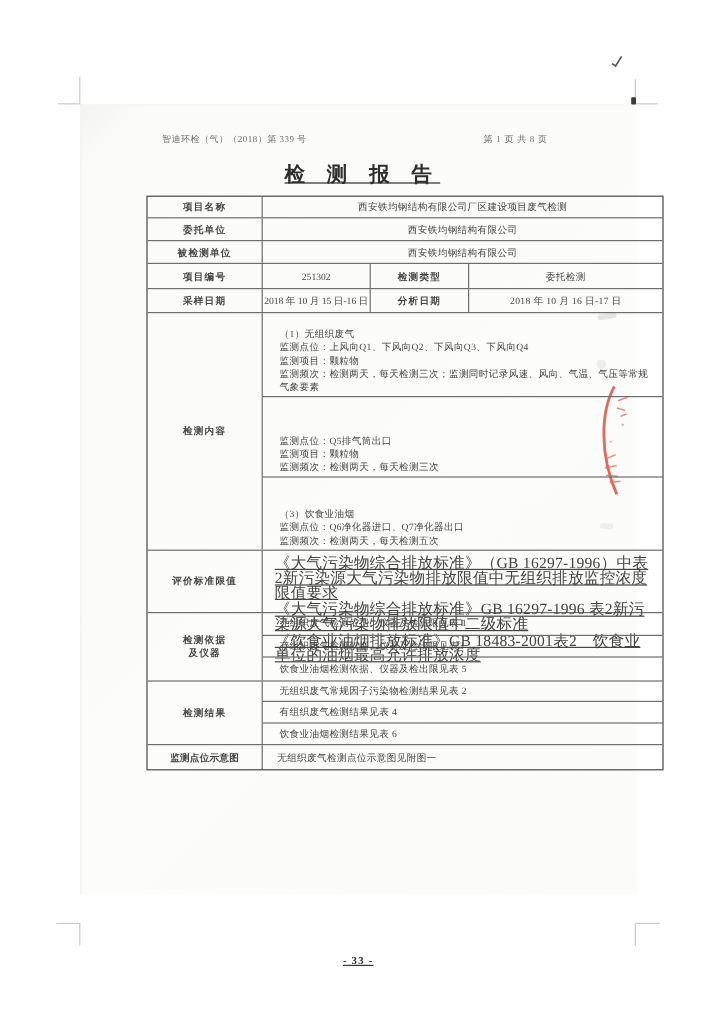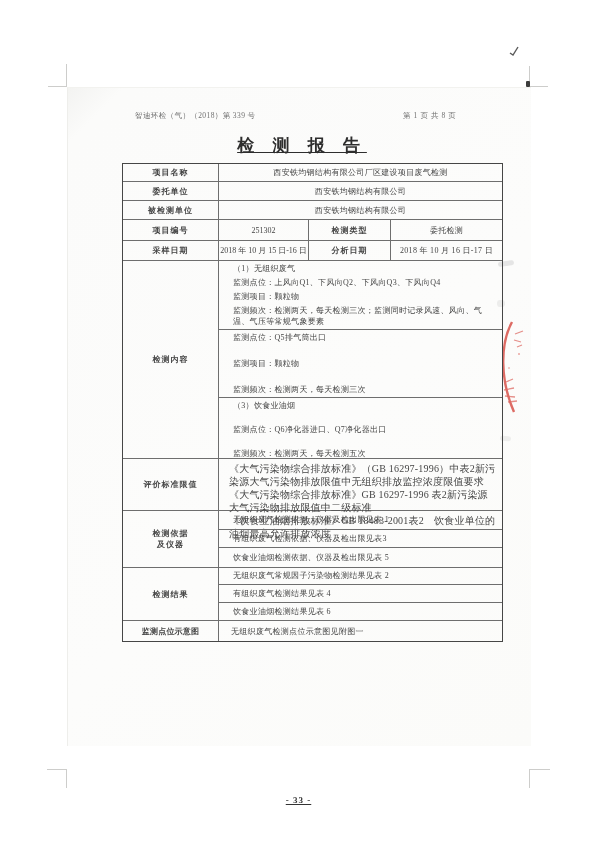--- a/index.html
+++ b/index.html
@@ -21,39 +21,39 @@
   .squiggle{position:absolute;left:507px;top:44px;}
   
   .hdr-left{position:absolute;left:135px;top:111px;font-size:7.5px;color:#6f6f6f;letter-spacing:.4px;}
   .hdr-right{position:absolute;left:403px;top:111px;font-size:7.5px;color:#6f6f6f;letter-spacing:.6px;font-family:Liberation Serif, serif;}
   .title{
     position:absolute;left:67px;top:134px;width:463px;text-align:center;
     font-size:17px;font-weight:bold;color:#2e2e2e;letter-spacing:7px;text-indent:7px;text-decoration:underline;
   }
   
   .rpt-table{
-    position:absolute;left:122px;top:163px;width:381px;
+    position:absolute;left:122px;top:163px;width:431px;
     border:1px solid #464646;box-sizing:border-box;
     font-size:8px;color:#454545;background:transparent;
   }
   .trow{display:flex;border-bottom:1px solid #6e6e6e;box-sizing:border-box;}
   .trow:last-child{border-bottom:none;}
   .lcell{
     width:96px;flex:0 0 96px;display:flex;flex-direction:column;align-items:center;justify-content:center;
     font-weight:bold;letter-spacing:1px;border-right:1px solid #6e6e6e;box-sizing:border-box;text-align:center;
   }
   .vcell{flex:1;display:flex;align-items:center;justify-content:center;text-align:center;letter-spacing:.3px;}
   .vcell.left{justify-content:flex-start;text-align:left;padding-left:12px;}
   .mcell{flex:0 0 90px;display:flex;align-items:center;justify-content:center;border-right:1px solid #6e6e6e;box-sizing:border-box;}
   .l2cell{flex:0 0 82px;display:flex;align-items:center;justify-content:center;font-weight:bold;letter-spacing:1px;border-right:1px solid #6e6e6e;box-sizing:border-box;}
   .spanwrap{flex:1;display:flex;flex-direction:column;}
-  .subrow{display:flex;flex-direction:column;justify-content:space-between;border-bottom:1px solid #6e6e6e;box-sizing:border-box;padding:2px 4px 2px 14px;letter-spacing:.3px;}
+  .subrow{display:flex;flex-direction:column;justify-content:flex-end;border-bottom:1px solid #6e6e6e;box-sizing:border-box;padding:2px 4px 2px 14px;letter-spacing:.3px;}
   .subrow:last-child{border-bottom:none;}
   .subrow.center1{justify-content:center;}
-  .std-cell{flex:1;padding:4px 6px 3px 10px;box-sizing:border-box;font-size:10px;line-height:12.5px;letter-spacing:.2px;}
+  .std-cell{flex:1;padding:4px 6px 3px 10px;box-sizing:border-box;font-size:13px;line-height:12.5px;letter-spacing:.2px;text-decoration:underline;}
   .std-cell div{margin-bottom:1px;}
   
   .footer-num{position:absolute;left:67px;top:795px;width:463px;text-align:center;font-size:9px;font-weight:bold;color:#333;letter-spacing:1px;text-decoration:underline;}
   
   .seal{position:absolute;left:492px;top:318px;opacity:.85;}
   
   .smudge{position:absolute;border-radius:3px;}
   .sm1{left:498px;top:261px;width:16px;height:5px;background:rgba(150,150,150,.22);transform:rotate(-8deg);}
   .sm2{left:497px;top:300px;width:8px;height:7px;background:rgba(160,160,160,.16);}
   .sm3{left:500px;top:436px;width:11px;height:5px;background:rgba(160,160,160,.15);transform:rotate(5deg);}
@@ -133,21 +133,21 @@
           <div>（1）无组织废气</div>
           <div>监测点位：上风向Q1、下风向Q2、下风向Q3、下风向Q4</div>
           <div>监测项目：颗粒物</div>
           <div>监测频次：检测两天，每天检测三次；监测同时记录风速、风向、气温、气压等常规气象要素</div>
         </div>
         <div class="subrow" style="height:68px;">
           <div>监测点位：Q5排气筒出口</div>
           <div>监测项目：颗粒物</div>
           <div>监测频次：检测两天，每天检测三次</div>
         </div>
-        <div class="subrow" style="height:60px;gap:13px;">
+        <div class="subrow" style="height:60px;">
           <div>（3）饮食业油烟</div>
           <div>监测点位：Q6净化器进口、Q7净化器出口</div>
           <div>监测频次：检测两天，每天检测五次</div>
         </div>
       </div>
     </div>
 
     <div class="trow" style="height:52px;">
       <div class="lcell">评价标准限值</div>
       <div class="std-cell">

